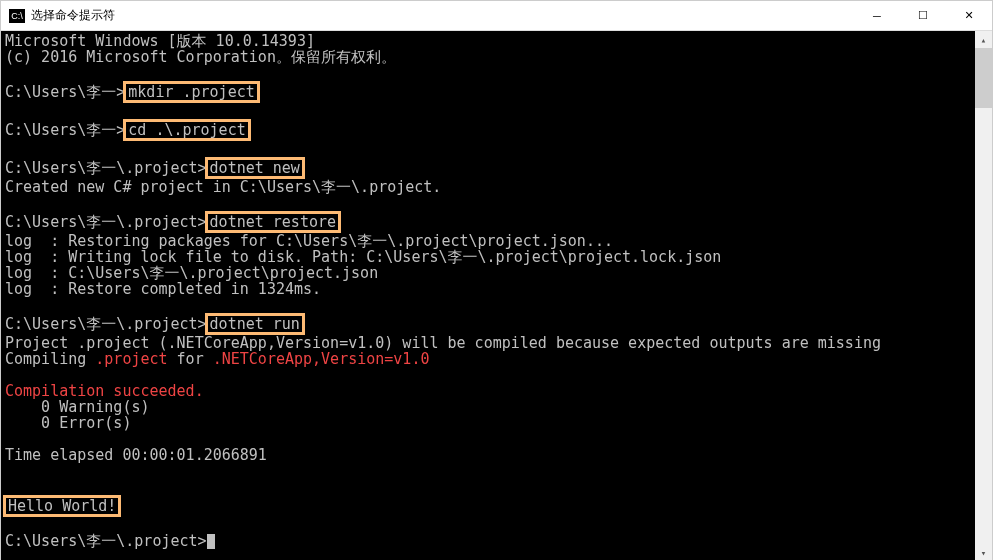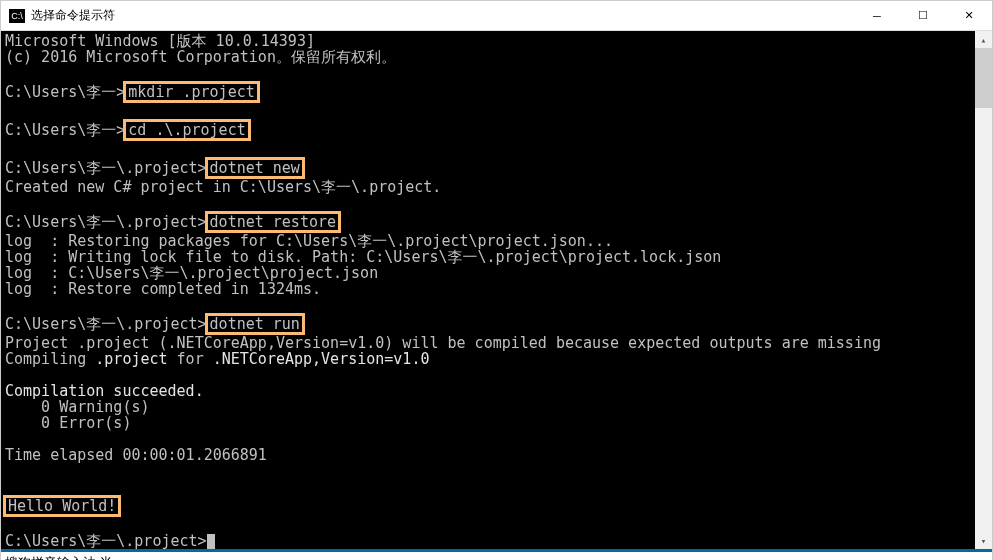--- a/index.html
+++ b/index.html
@@ -60,21 +60,21 @@
       position: relative;
       display: flex;
     }
     .terminal {
       flex: 1;
       background: #000;
       color: #c0c0c0;
       font-family: "SimSun", "NSimSun", "Consolas", monospace;
       font-size: 15px;
       line-height: 16px;
-      padding: 2px 0 0 4px;
+      padding: 2px 0 12px 4px;
       white-space: pre;
       overflow: hidden;
     }
     .scrollbar {
       width: 17px;
       background: #f0f0f0;
       position: relative;
     }
     .scroll-arrow {
       width: 17px;
@@ -96,21 +96,21 @@
       height: 60px;
       background: #cdcdcd;
     }
     .redbox {
       border: 3px solid #fdba74;
       display: inline-block;
       padding: 0 2px;
       margin-left: -2px;
       line-height: 16px;
     }
-    .green { color: #e5e5e5; }
+    .green { color: #ef4444; }
     .cursor {
       display: inline-block;
       width: 8px;
       height: 15px;
       background: #c0c0c0;
       vertical-align: bottom;
     }
     .ime-bar {
       height: 40px;
       background: #fff;

